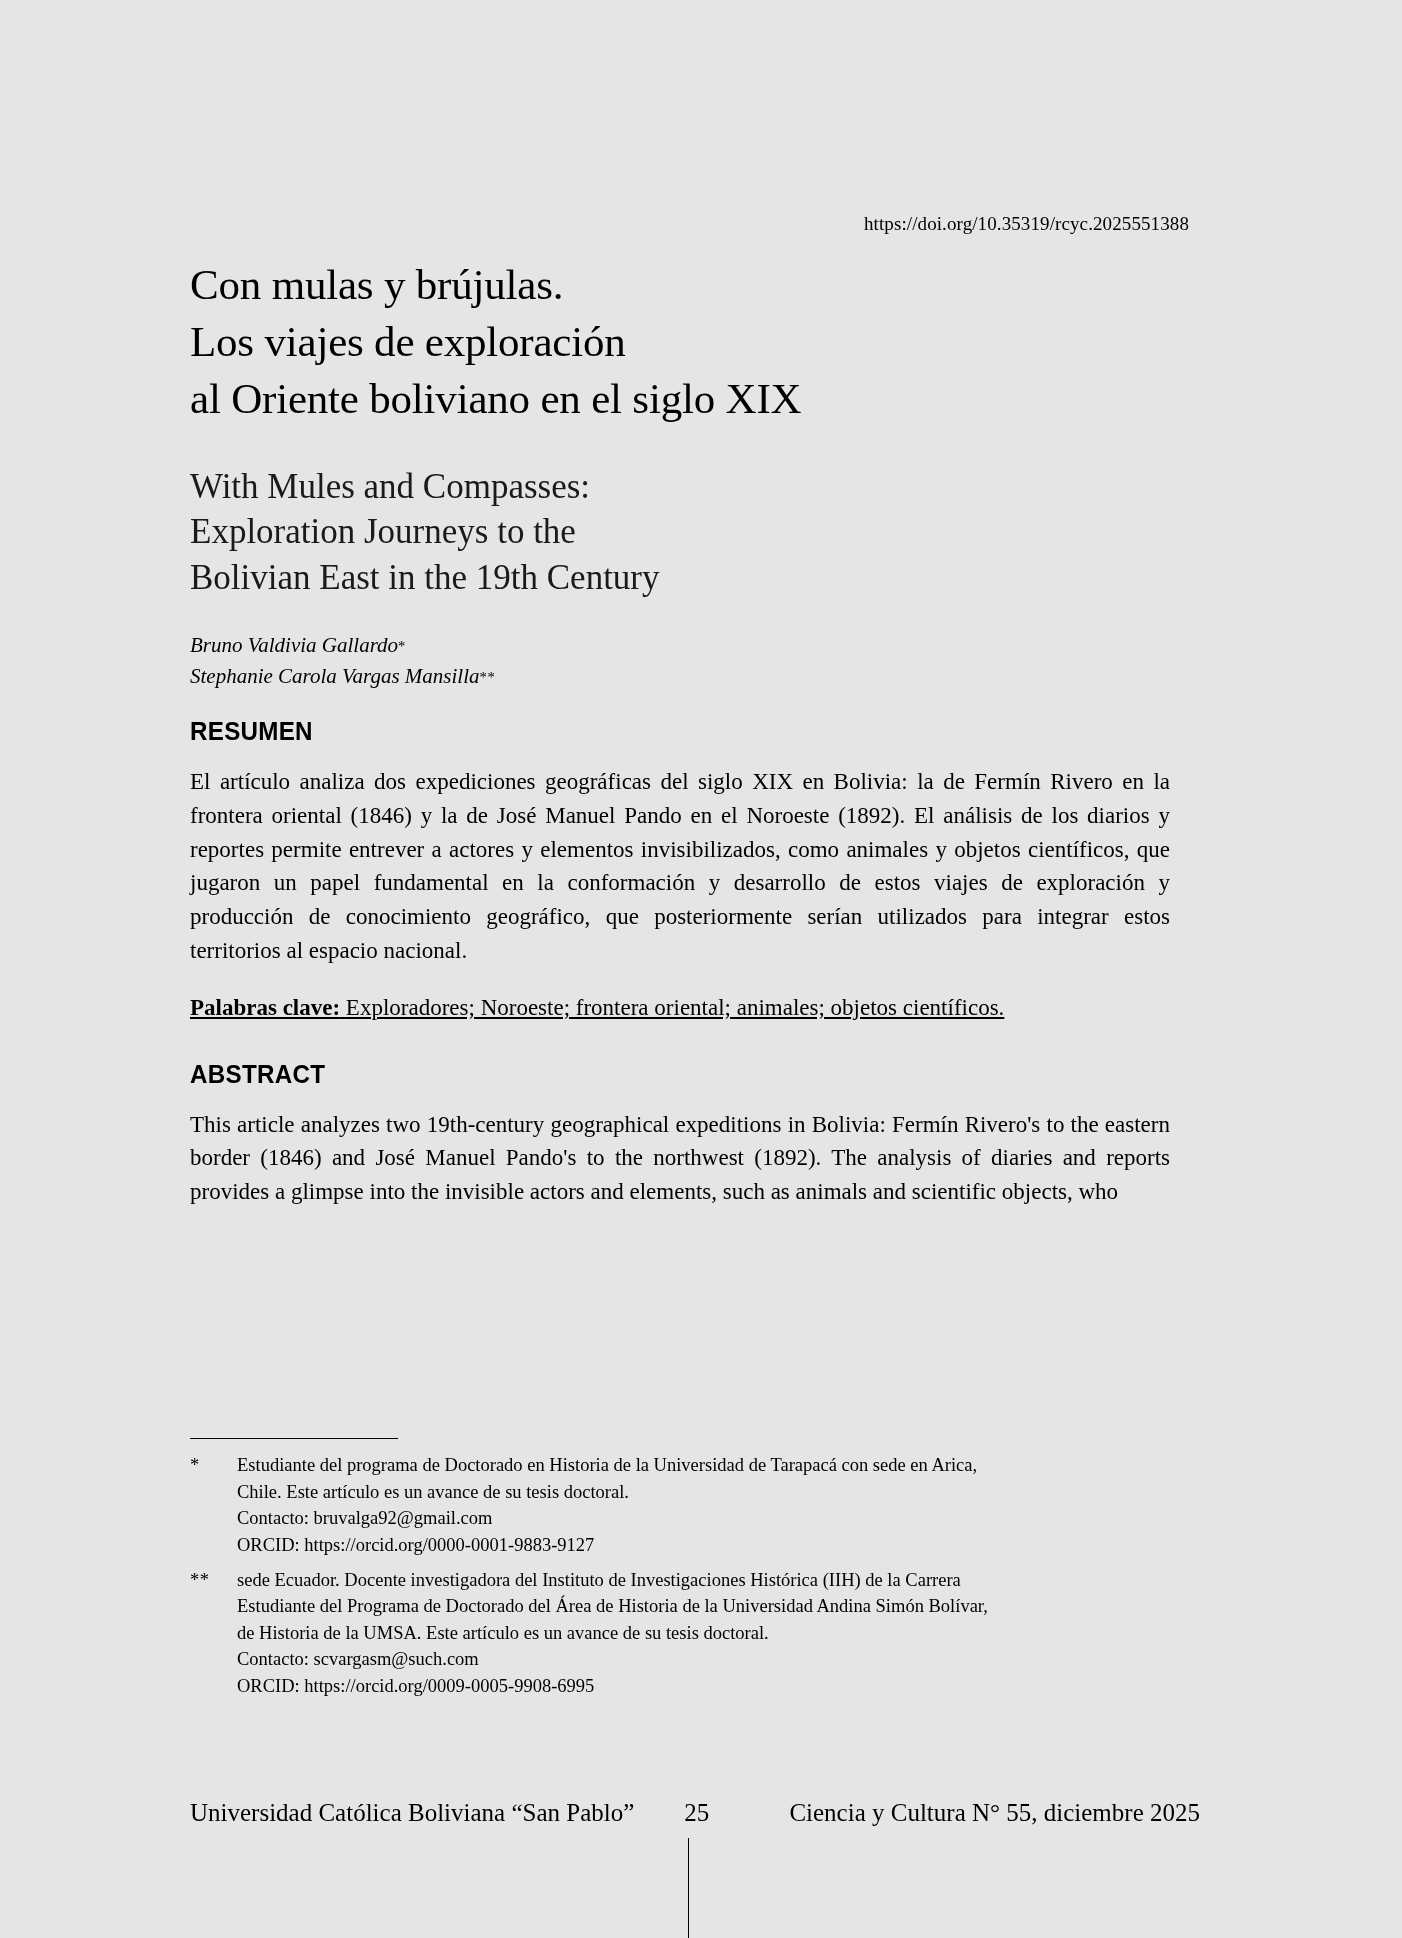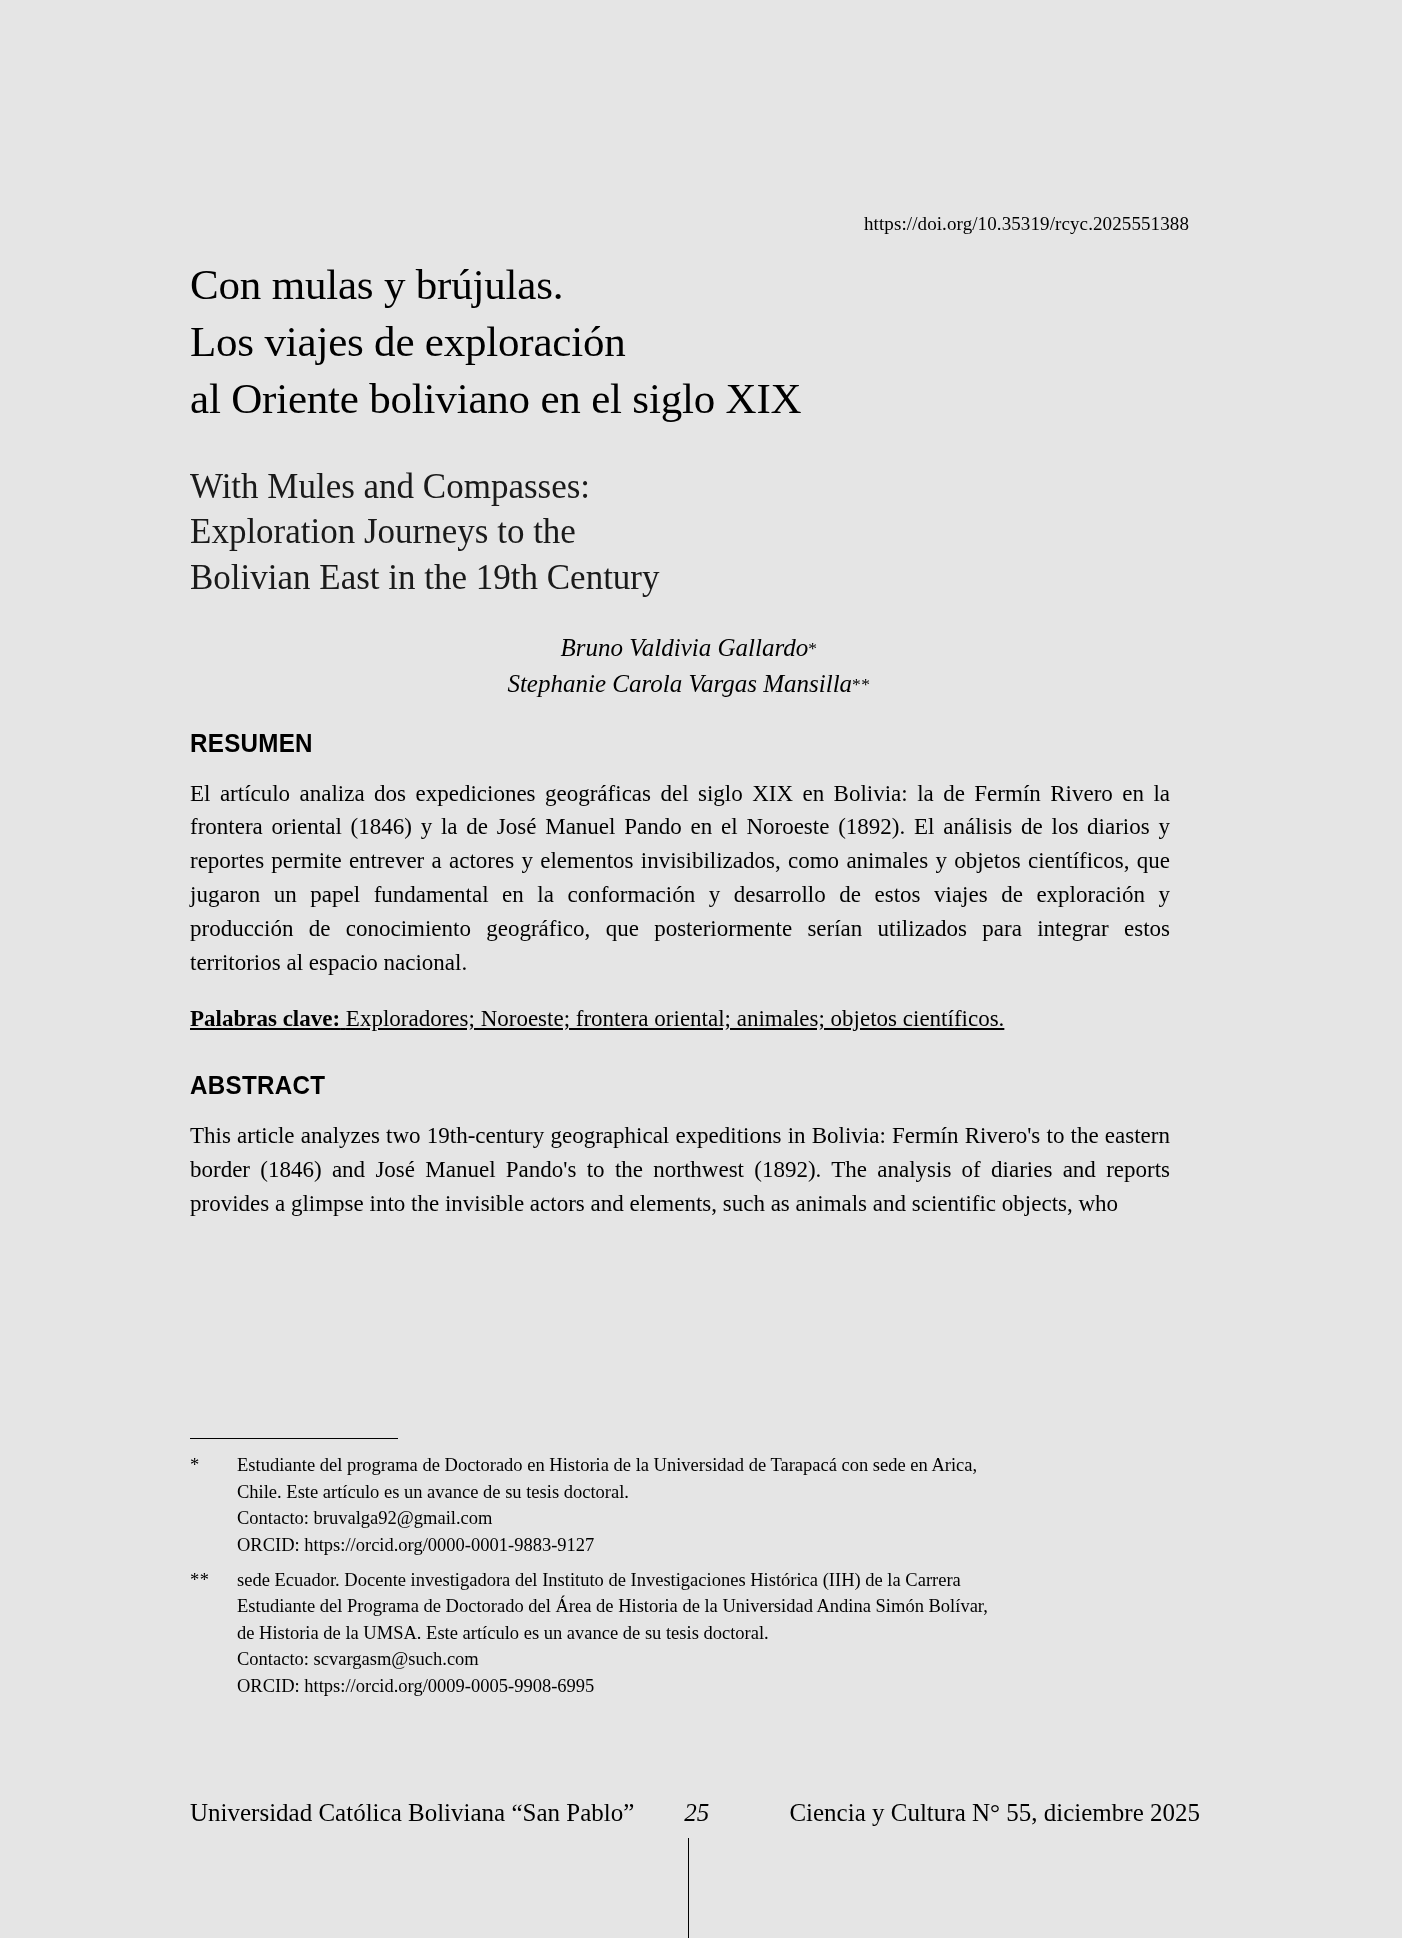--- a/index.html
+++ b/index.html
@@ -53,23 +53,23 @@
     font-weight: normal;
     line-height: 1.31;
     color: #1a1a1a;
     width: 760px;
   }
   .title-en .tline { display: block; }
 
   
   .authors {
     margin-top: 27px;
-    text-align: center;
+    text-align: left;
     font-style: italic;
-    font-size: 25px;
+    font-size: 21px;
     line-height: 1.45;
     padding-right: 2px;
   }
   .author-name sup {
     font-size: 0.7em;
     vertical-align: 0.1em;
     font-style: normal;
     letter-spacing: 0.5px;
   }
 
@@ -145,21 +145,20 @@
     width: 1010px;
     font-size: 25px;
     display: flex;
     align-items: baseline;
   }
   .footer-left { flex: 0 0 auto; }
   .footer-center {
     flex: 1 1 auto;
     text-align: center;
     padding-right: 30px;
-    font-style: italic;
   }
   .footer-right { flex: 0 0 auto; }
 
   
   .bottom-rule {
     position: absolute;
     left: 688px;
     top: 1838px;
     width: 1px;
     height: 100px;

